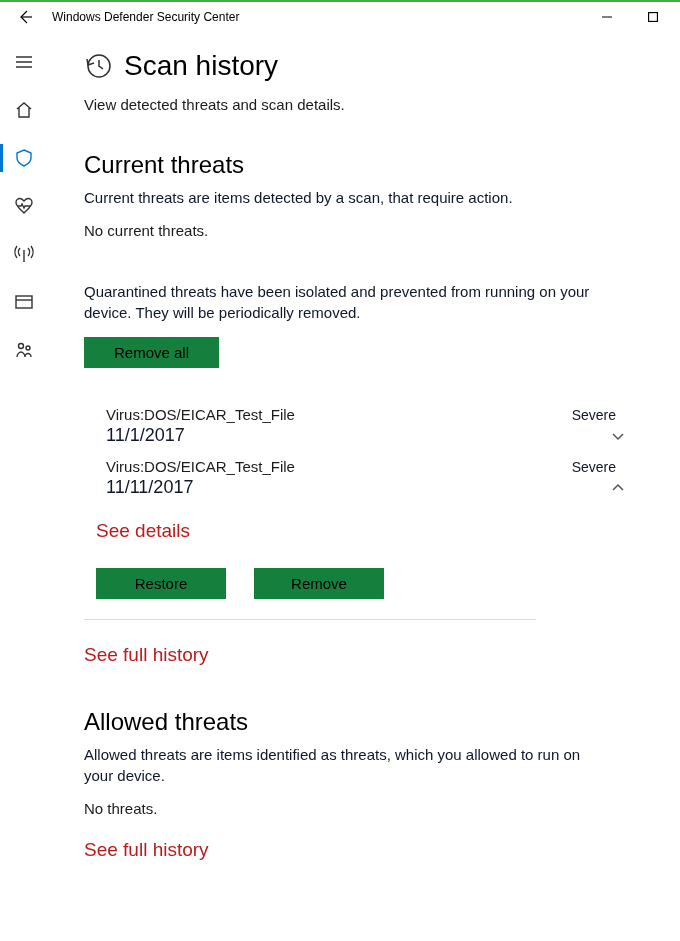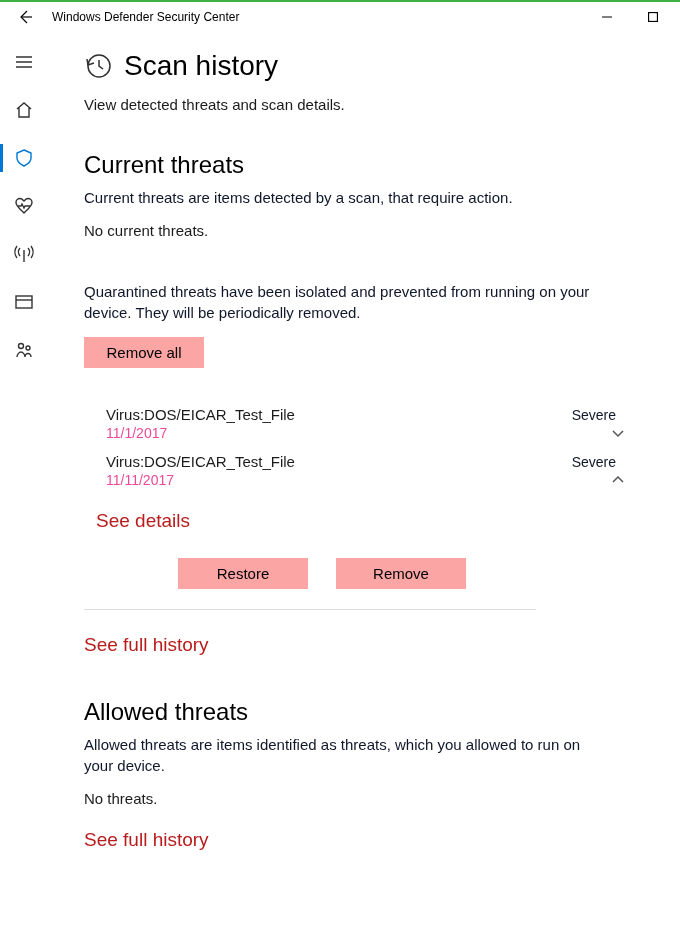--- a/index.html
+++ b/index.html
@@ -70,53 +70,53 @@
     .page-header svg { width: 28px; height: 28px; stroke: #323130; fill: none; stroke-width: 1.5; }
     .page-title { font-size: 28px; font-weight: 400; }
     .page-sub { font-size: 15px; color: #1b1b1b; margin-bottom: 38px; }
 
     .section { margin-bottom: 42px; }
     .sec-head { font-size: 24px; font-weight: 400; margin-bottom: 8px; }
     .sec-desc { font-size: 15px; color: #0f172a; line-height: 1.4; margin-bottom: 14px; max-width: 510px; }
     .sec-status { font-size: 15px; color: #1b1b1b; margin-bottom: 10px; }
 
     .btn {
-      background: #fca5a5;
+      background: #15803d;
       border: none;
       font-family: inherit;
       font-size: 15px;
-      padding: 7px 22px;
+      padding: 7px 30px;
       min-width: 120px;
       cursor: pointer;
     }
     .btn.wide { min-width: 130px; }
 
     .threat-list { margin-top: 32px; margin-bottom: 12px; }
     .threat-item {
       padding: 6px 10px;
       display: flex;
       flex-direction: column;
       gap: 2px;
     }
     .threat-row {
       display: flex;
       align-items: center;
     }
     .threat-name { flex: 1; font-size: 15px; color: #1b1b1b; }
     .severity { font-size: 14px; color: #0f172a; margin-right: 18px; }
     .chev { display: flex; padding-right: 8px; }
     .chev svg { width: 16px; height: 16px; stroke: #555; fill: none; stroke-width: 1.5; }
-    .threat-date { font-size: 14px; color: #ec4899; }
+    .threat-date { font-size: 18px; color: #0f172a; }
 
     .link { color: #b91c1c; font-size: 19px; cursor: pointer; display: inline-block; margin-top: 12px; }
 
     .actions-row {
       display: flex;
       gap: 28px;
-      justify-content: center;
+      justify-content: flex-start;
       padding: 26px 0px 16px;
       width: 452px;
       margin-left: 0;
     }
     .hr { border: none; border-top: 1px solid #ddd; margin: 4px 0 24px 0; width: 452px; }
     .inner-block { padding-left: 12px; }
   </style>
 </head>
 <body>
 

